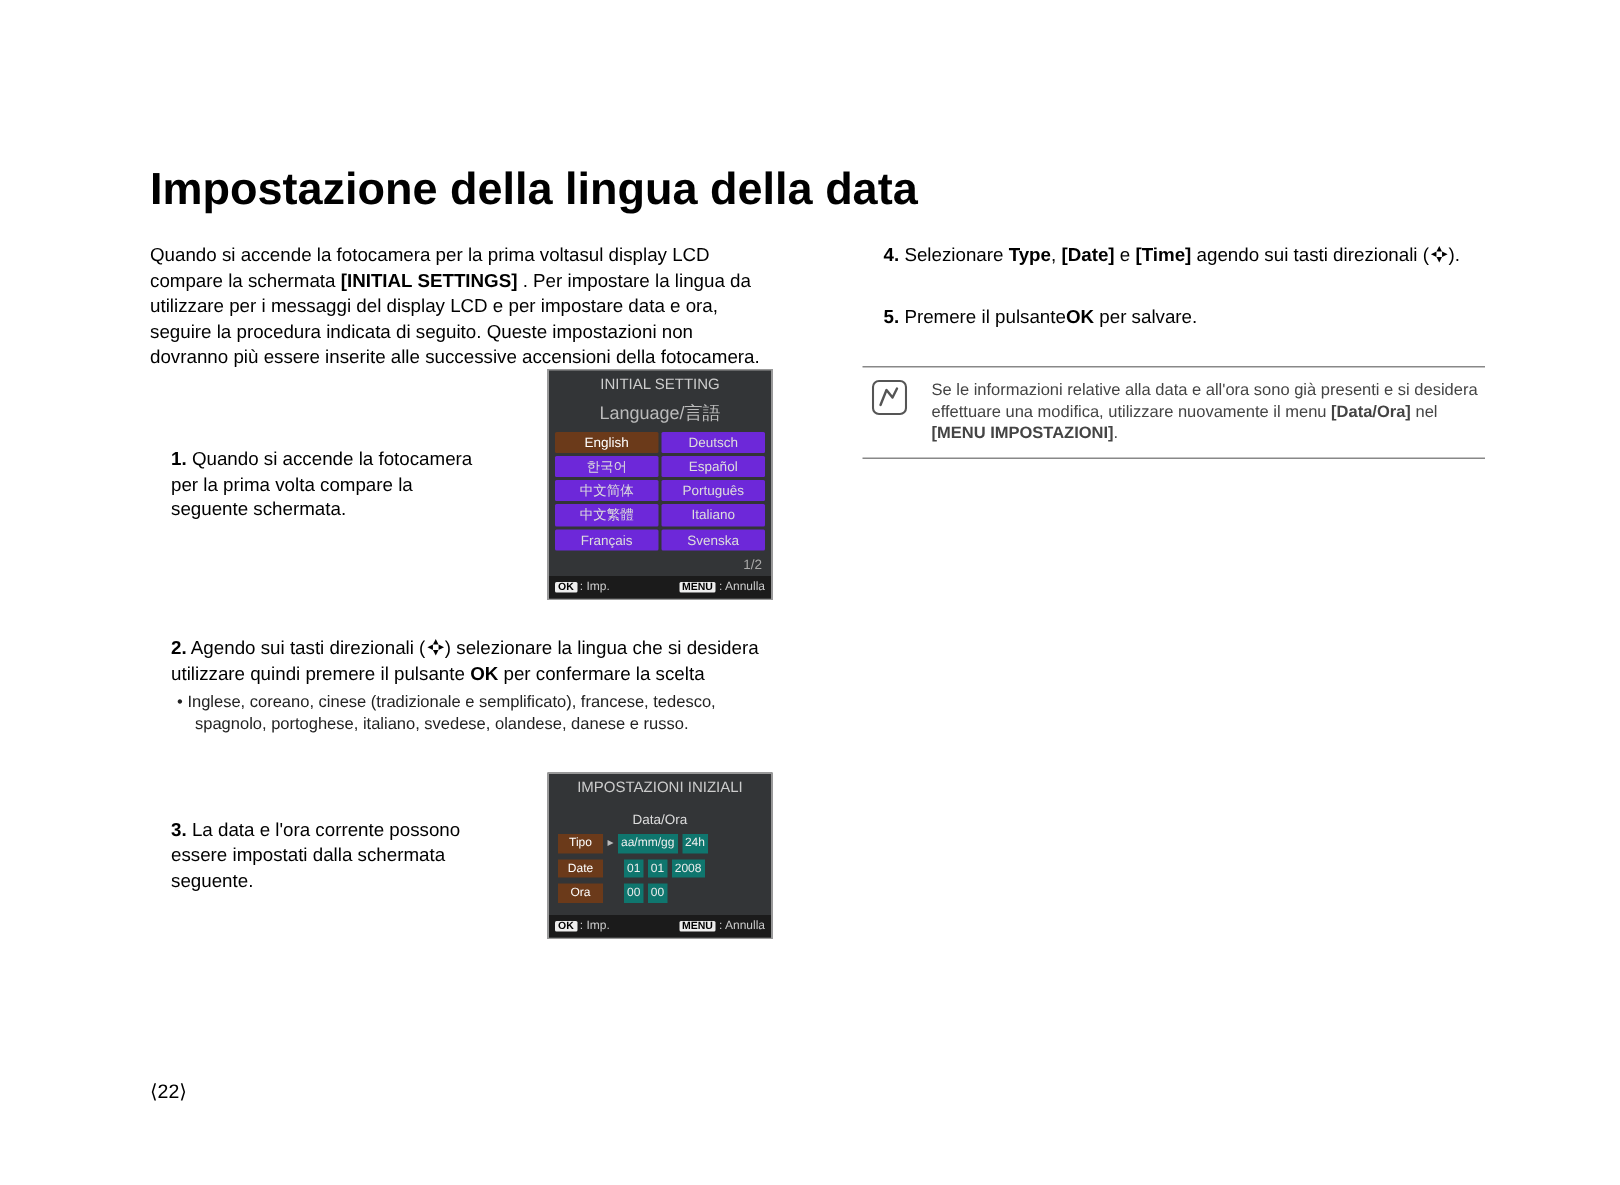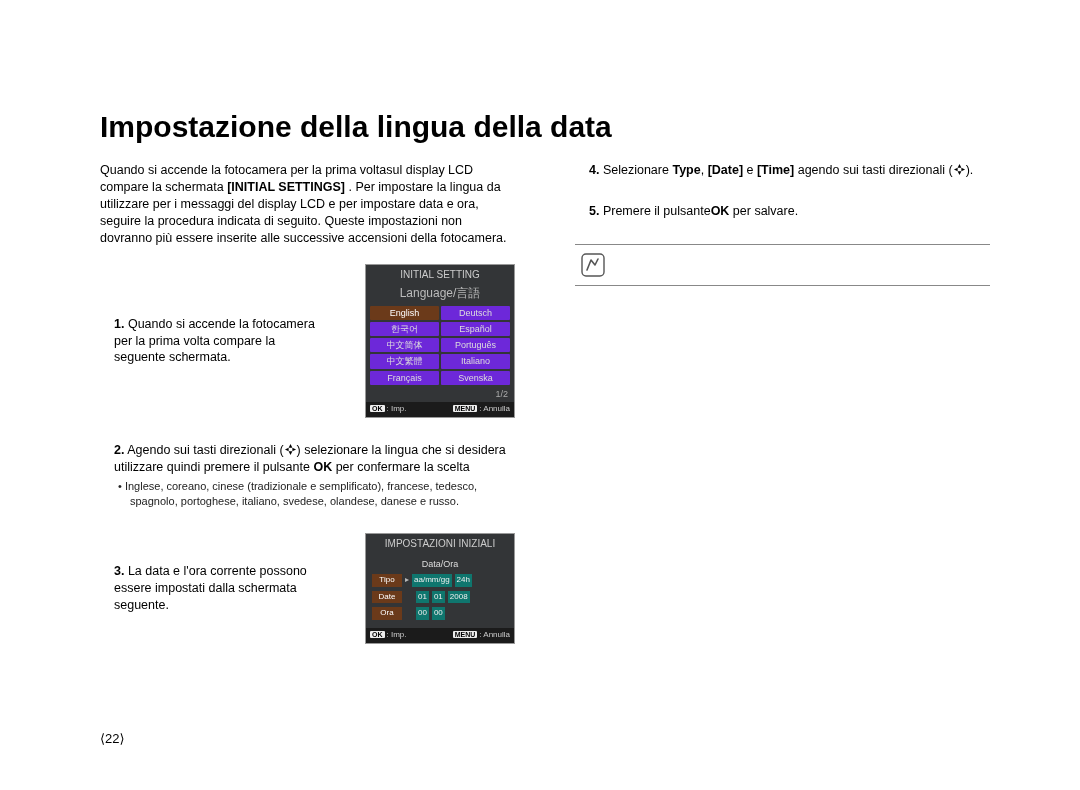--- a/index.html
+++ b/index.html
@@ -21,21 +21,20 @@
   .columns {
     display: flex;
     gap: 60px;
   }
   .col {
     flex: 1;
     min-width: 0;
   }
   .intro {
     line-height: 1.35;
-    margin-bottom: 18px;
     font-size: 12.5px;
   }
   ol.steps {
     list-style: none;
     padding-left: 14px;
   }
   ol.steps > li {
     position: relative;
     margin-bottom: 24px;
     font-size: 12.5px;
@@ -178,21 +177,21 @@
     justify-content: center;
   }
   .note-icon svg { width: 24px; height: 24px; }
   .note-text {
     font-size: 11px;
     color: #444;
     line-height: 1.35;
   }
   .page-num {
     position: absolute;
-    bottom: 44px;
+    bottom: 55px;
     left: 100px;
     font-size: 13px;
   }
 </style>
 </head>
 <body>
 
 <h1>Impostazione della lingua della data</h1>
 
 <div class="columns">
@@ -304,17 +303,20 @@
       </li>
     </ol>
 
     <div class="note-block">
       <div class="note-icon">
         <svg viewBox="0 0 24 24">
             <rect x="1" y="1" width="22" height="22" rx="4" fill="none" stroke="#555" stroke-width="1.4"></rect>
             <path d="M6 17 L10 7 L14 12 L17 6" fill="none" stroke="#555" stroke-width="1.6" stroke-linecap="round" stroke-linejoin="round"></path>
           </svg>
       </div>
+      <div class="note-text">
+        <span>Se le informazioni relative alla data e all'ora sono già presenti e si desidera effettuare una modifica, utilizzare nuovamente il menu </span><b>[Data/Ora]</b><span> nel </span><b>[MENU IMPOSTAZIONI]</b><span>.</span>
+      </div>
     </div>
   </div>
 </div>
 
 <div class="page-num">⟨22⟩</div>
 
 </body></html>

